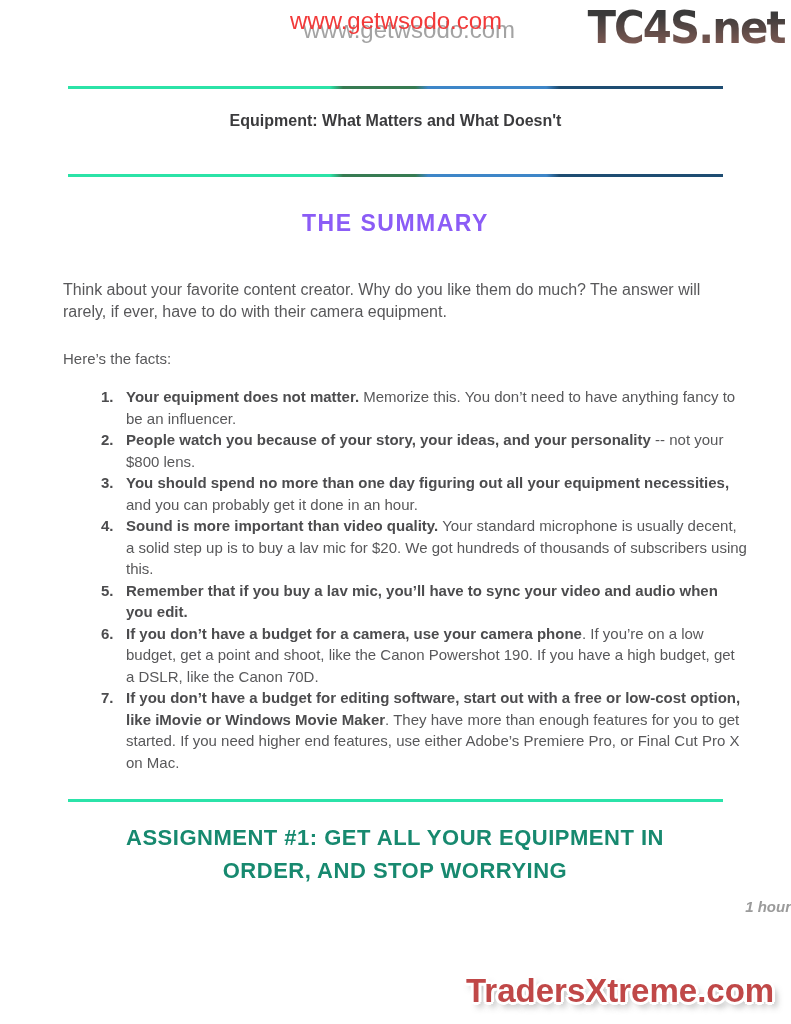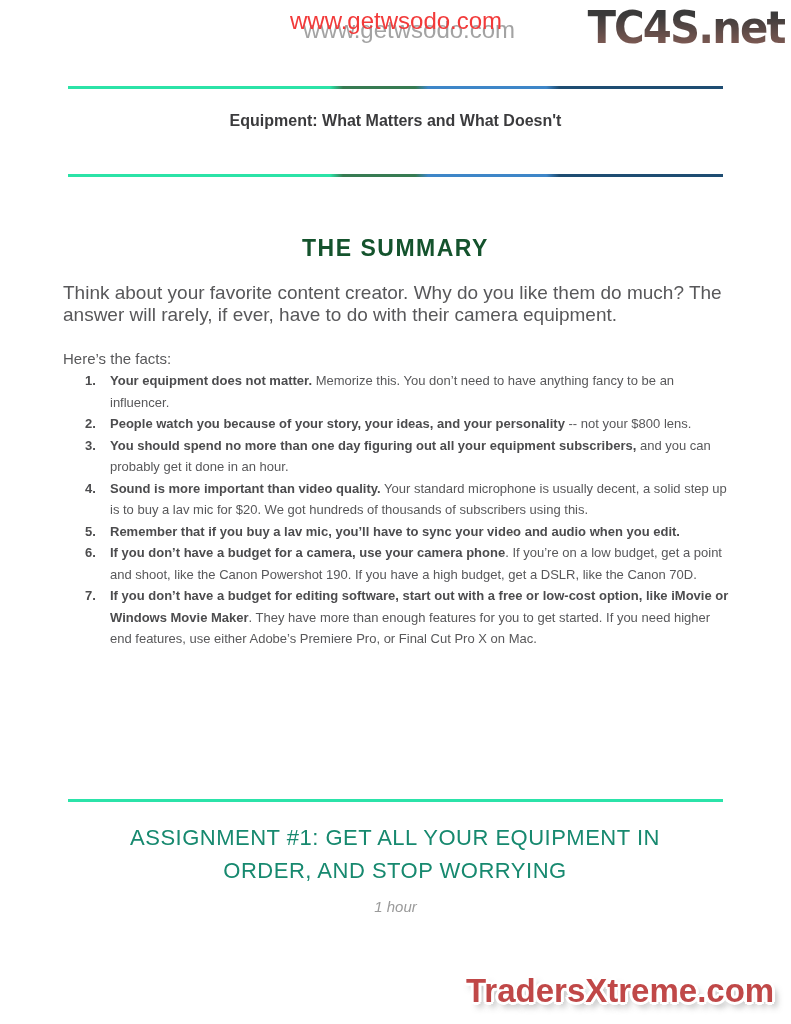--- a/index.html
+++ b/index.html
@@ -47,46 +47,46 @@
   #divider-assignment { top:799px; }
 
   
   .page-title {
     position:absolute; top:112px; left:0; width:100%;
     text-align:center; font-size:16px; font-weight:bold; color:#3b3b3d;
   }
   .summary-heading {
     position:absolute; top:210px; left:0; width:100%;
     text-align:center; font-size:23px; font-weight:bold;
-    letter-spacing:1.5px; color:#14532d;margin-top:25px;
+    letter-spacing:1.5px; color:#8b5cf6;
   }
   .assignment-heading {
     position:absolute; top:821px; left:95px; width:600px;
-    text-align:center; font-size:22px; font-weight:normal;
+    text-align:center; font-size:22px; font-weight:bold;
     line-height:33px; letter-spacing:0.5px; color:#17896f;
   }
   .assignment-duration {
     position:absolute; top:898px; left:0; width:100%;
-    text-align:center; font-size:15px; font-weight:normal;
+    text-align:right; font-size:15px; font-weight:bold;
     font-style:italic; color:#9b9b9b;
   }
 
   
   .intro-paragraph {
     position:absolute; top:263px; left:63px; width:668px;
-    font-size:19px; line-height:21.5px; color:#58585a;
+    font-size:16px; line-height:21.5px; color:#58585a;
   }
   .facts-lead {
     position:absolute; top:328px; left:63px; width:668px;
     font-size:15px; line-height:21.5px; color:#58585a;margin-top:20px;
   }
   ol.facts {
     position:absolute; top:370px; left:63px; width:668px;
-    margin:0; padding:0; list-style:none;
-    font-size:13px; line-height:21.5px; color:#58585a;
+    margin:16px; padding:0; list-style:none;
+    font-size:15px; line-height:21.5px; color:#58585a;
     counter-reset:fact;
   }
   ol.facts li {
     position:relative; padding-left:47px; counter-increment:fact;
   }
   ol.facts li::before {
     content:counter(fact) ".";
     position:absolute; left:22px;
     font-weight:bold; color:#4c4c4e;
   }
@@ -136,21 +136,21 @@
 
   <div class="page-title">Equipment: What Matters and What Doesn't</div>
   <div class="summary-heading">THE SUMMARY</div>
 
   <p class="intro-paragraph">Think about your favorite content creator. Why do you like them do much? The answer will rarely, if ever, have to do with their camera equipment.</p>
   <p class="facts-lead">Here’s the facts:</p>
 
   <ol class="facts">
     <li><span class="b">Your equipment does not matter.</span><span> Memorize this. You don’t need to have anything fancy to be an influencer.</span></li>
     <li><span class="b">People watch you because of your story, your ideas, and your personality</span><span> -- not your $800 lens.</span></li>
-    <li><span class="b">You should spend no more than one day figuring out all your equipment subscribers,</span><span> and you can probably get it done in an hour.</span></li>
+    <li><span class="b">You should spend no more than one day figuring out all your equipment necessities,</span><span> and you can probably get it done in an hour.</span></li>
     <li><span class="b">Sound is more important than video quality.</span><span> Your standard microphone is usually decent, a solid step up is to buy a lav mic for $20. We got hundreds of thousands of subscribers using this.</span></li>
     <li><span class="b">Remember that if you buy a lav mic, you’ll have to sync your video and audio when you edit.</span><span></span></li>
     <li><span class="b">If you don’t have a budget for a camera, use your camera phone</span><span>. If you’re on a low budget, get a point and shoot, like the Canon Powershot 190. If you have a high budget, get a DSLR, like the Canon 70D.</span></li>
     <li><span class="b">If you don’t have a budget for editing software, start out with a free or low-cost option, like iMovie or Windows Movie Maker</span><span>. They have more than enough features for you to get started. If you need higher end features, use either Adobe’s Premiere Pro, or Final Cut Pro X on Mac.</span></li>
   </ol>
 
 
   <div class="assignment-heading">ASSIGNMENT #1: GET ALL YOUR EQUIPMENT IN ORDER, AND STOP WORRYING</div>
   <div class="assignment-duration">1 hour</div>
 

